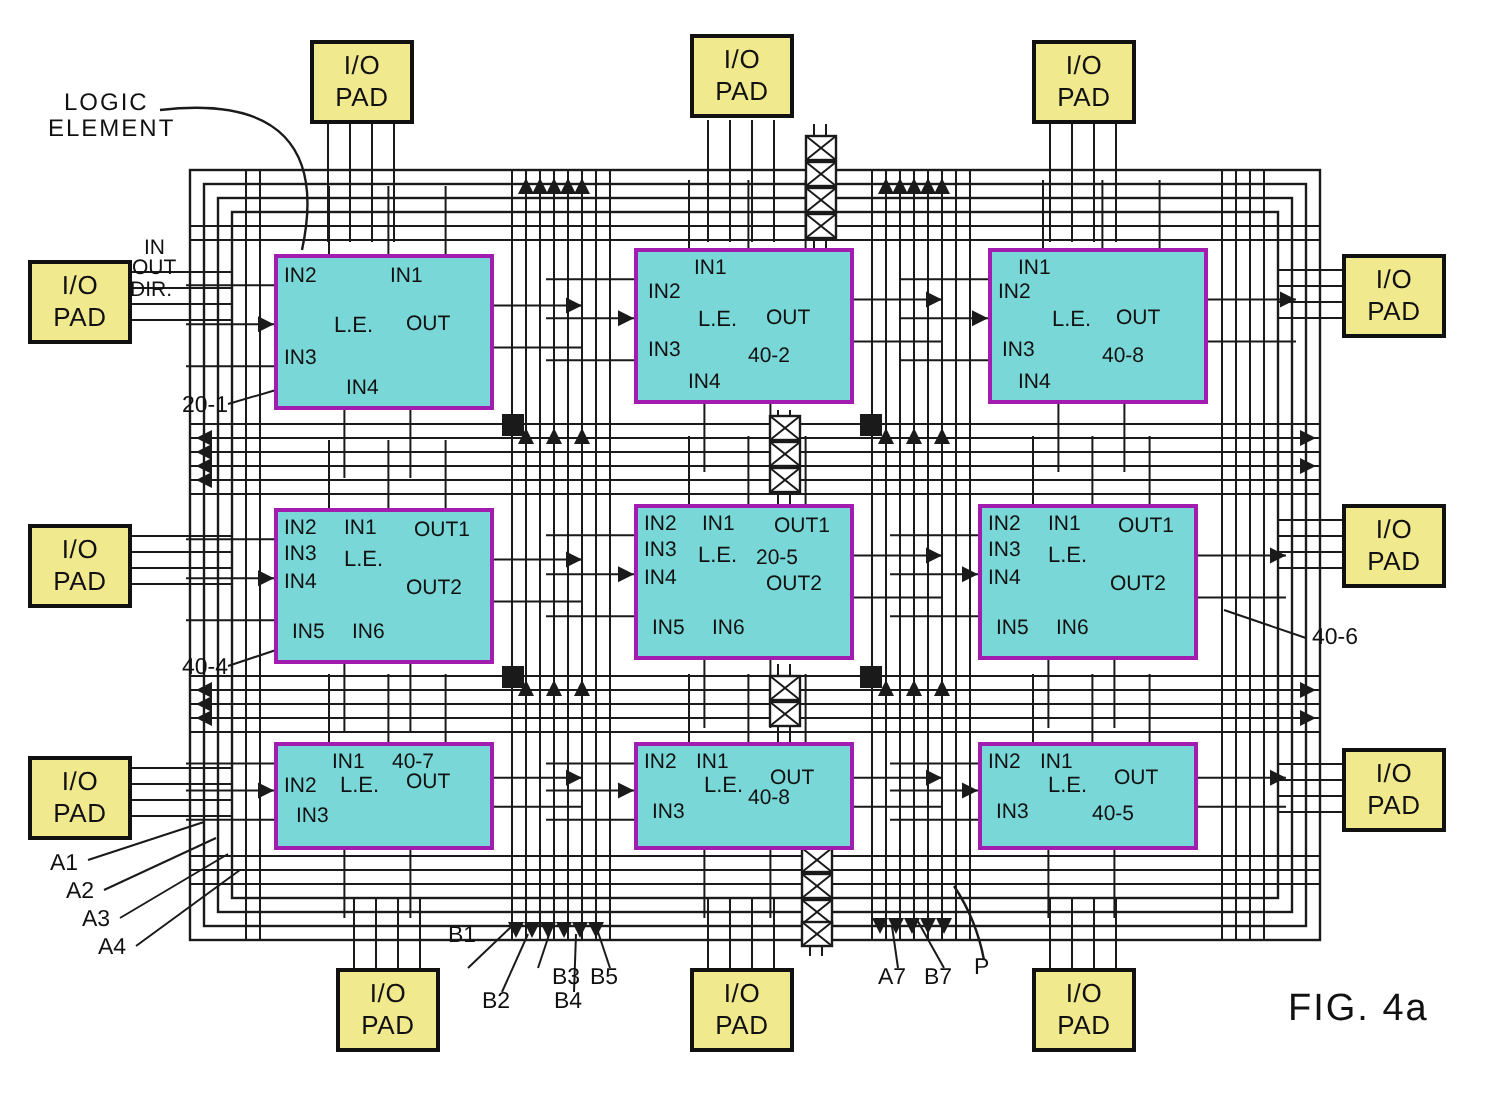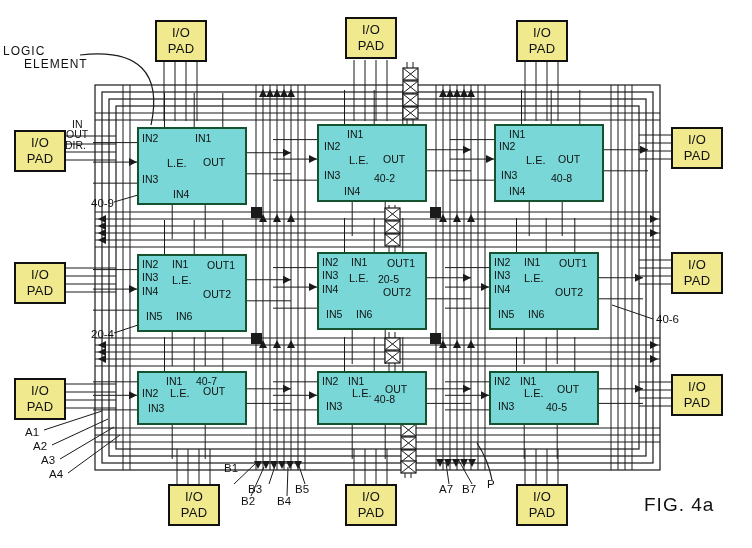--- a/index.html
+++ b/index.html
@@ -1,20 +1,20 @@
 <!DOCTYPE html>
 <html style="--io-pad-fill: #f0e98e; --logic-element-fill: #79d7d7; --line: #1a1a1a;"><head>
 <meta charset="utf-8">
 <style>
   *{margin:0;padding:0;box-sizing:border-box}
   html,body{width:752px;height:548px}
   body{position:relative;background:#fff;font-family:"Liberation Sans",sans-serif;color:#111;overflow:hidden}
   #fabric{position:absolute;left:0;top:0;z-index:1}
   .pad{position:absolute;width:52px;height:42px;border:2px solid #111;background:var(--io-pad-fill,#f0e98e);z-index:3;display:flex;flex-direction:column;align-items:center;justify-content:center;font-size:13px;line-height:1.2;letter-spacing:.3px}
-  .le{position:absolute;border:2px solid #14532d;background:var(--logic-element-fill,#79d7d7);z-index:3;font-size:10.5px}
+  .le{position:absolute;border:2px solid #a21caf;background:var(--logic-element-fill,#79d7d7);z-index:3;font-size:10.5px}
   .le span{position:absolute;white-space:nowrap}
   .le .nm{font-size:11px}
   .ann{position:absolute;z-index:4;font-size:11.5px;white-space:nowrap}
   .small{font-size:10.5px}
   .callout{font-size:12px;letter-spacing:1px}
   .fig{font-size:19px;letter-spacing:1px}
 </style>
 </head>
 <body>
 
@@ -457,33 +457,33 @@
 </div>
 <div class="le" style="left:489px;top:371px;width:110px;height:54px">
   <span style="left:3px;top:2px">IN2</span>
   <span style="left:29px;top:2px">IN1</span>
   <span class="nm" style="left:33px;top:14px">L.E.</span>
   <span style="left:66px;top:10px">OUT</span>
   <span style="left:7px;top:27px">IN3</span>
   <span style="left:55px;top:28px">40-5</span>
 </div>
 
-<span class="ann callout" style="left:3px;top:44px">LOGIC</span>
+<span class="ann callout" style="left:32px;top:44px">LOGIC</span>
 <span class="ann callout" style="left:24px;top:57px">ELEMENT</span>
 <span class="ann small" style="left:72px;top:118px">IN</span>
 <span class="ann small" style="left:66px;top:128px">OUT</span>
 <span class="ann small" style="left:65px;top:139px">DIR.</span>
-<span class="ann" style="left:91px;top:197px">40-9</span>
-<span class="ann" style="left:91px;top:328px">20-4</span>
+<span class="ann" style="left:91px;top:197px">20-1</span>
+<span class="ann" style="left:91px;top:328px">40-4</span>
 <span class="ann" style="left:656px;top:313px">40-6</span>
 <span class="ann" style="left:25px;top:426px">A1</span>
 <span class="ann" style="left:33px;top:440px">A2</span>
 <span class="ann" style="left:41px;top:454px">A3</span>
 <span class="ann" style="left:49px;top:468px">A4</span>
 <span class="ann" style="left:224px;top:462px">B1</span>
 <span class="ann" style="left:241px;top:495px">B2</span>
-<span class="ann" style="left:248px;top:483px">B3</span>
+<span class="ann" style="left:276px;top:483px">B3</span>
 <span class="ann" style="left:277px;top:495px">B4</span>
 <span class="ann" style="left:295px;top:483px">B5</span>
 <span class="ann" style="left:439px;top:483px">A7</span>
 <span class="ann" style="left:462px;top:483px">B7</span>
 <span class="ann" style="left:487px;top:478px">P</span>
 <span class="ann fig" style="left:644px;top:494px">FIG. 4a</span>
 
 </body></html>

